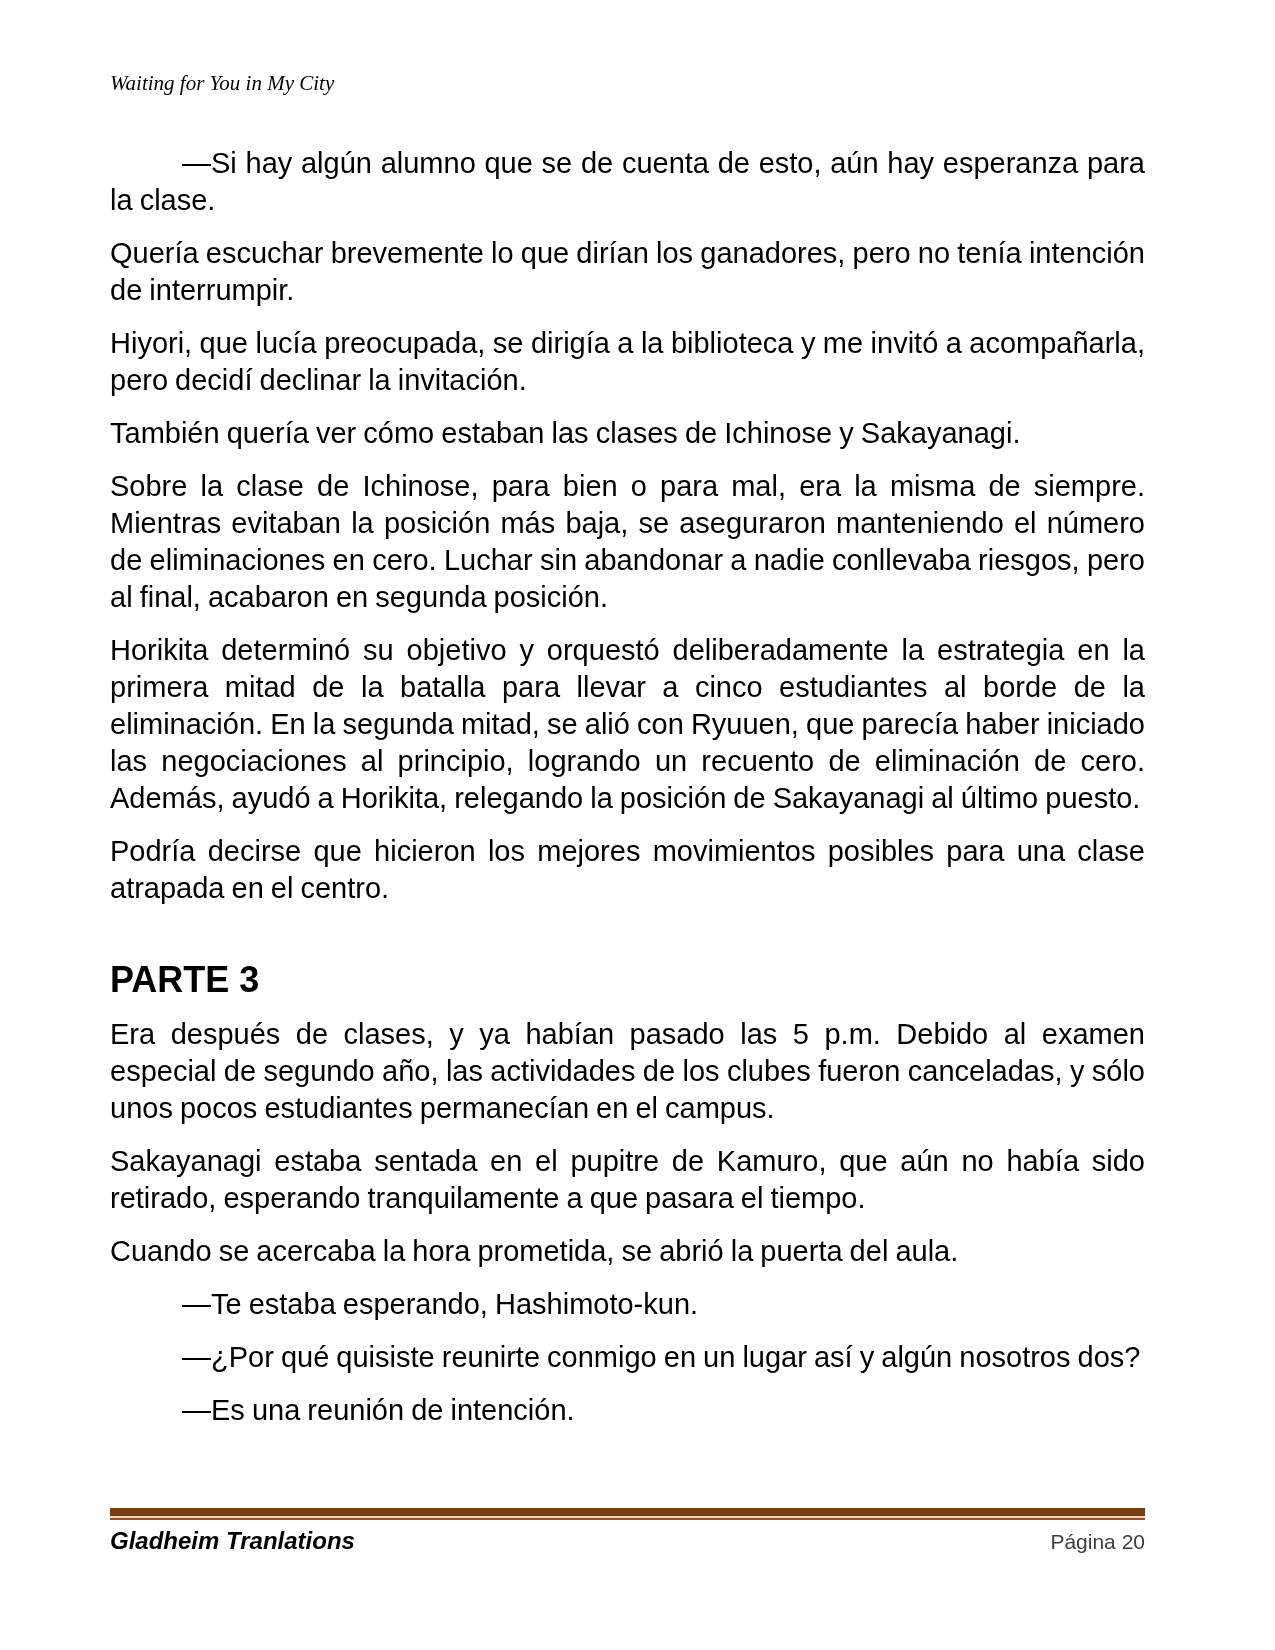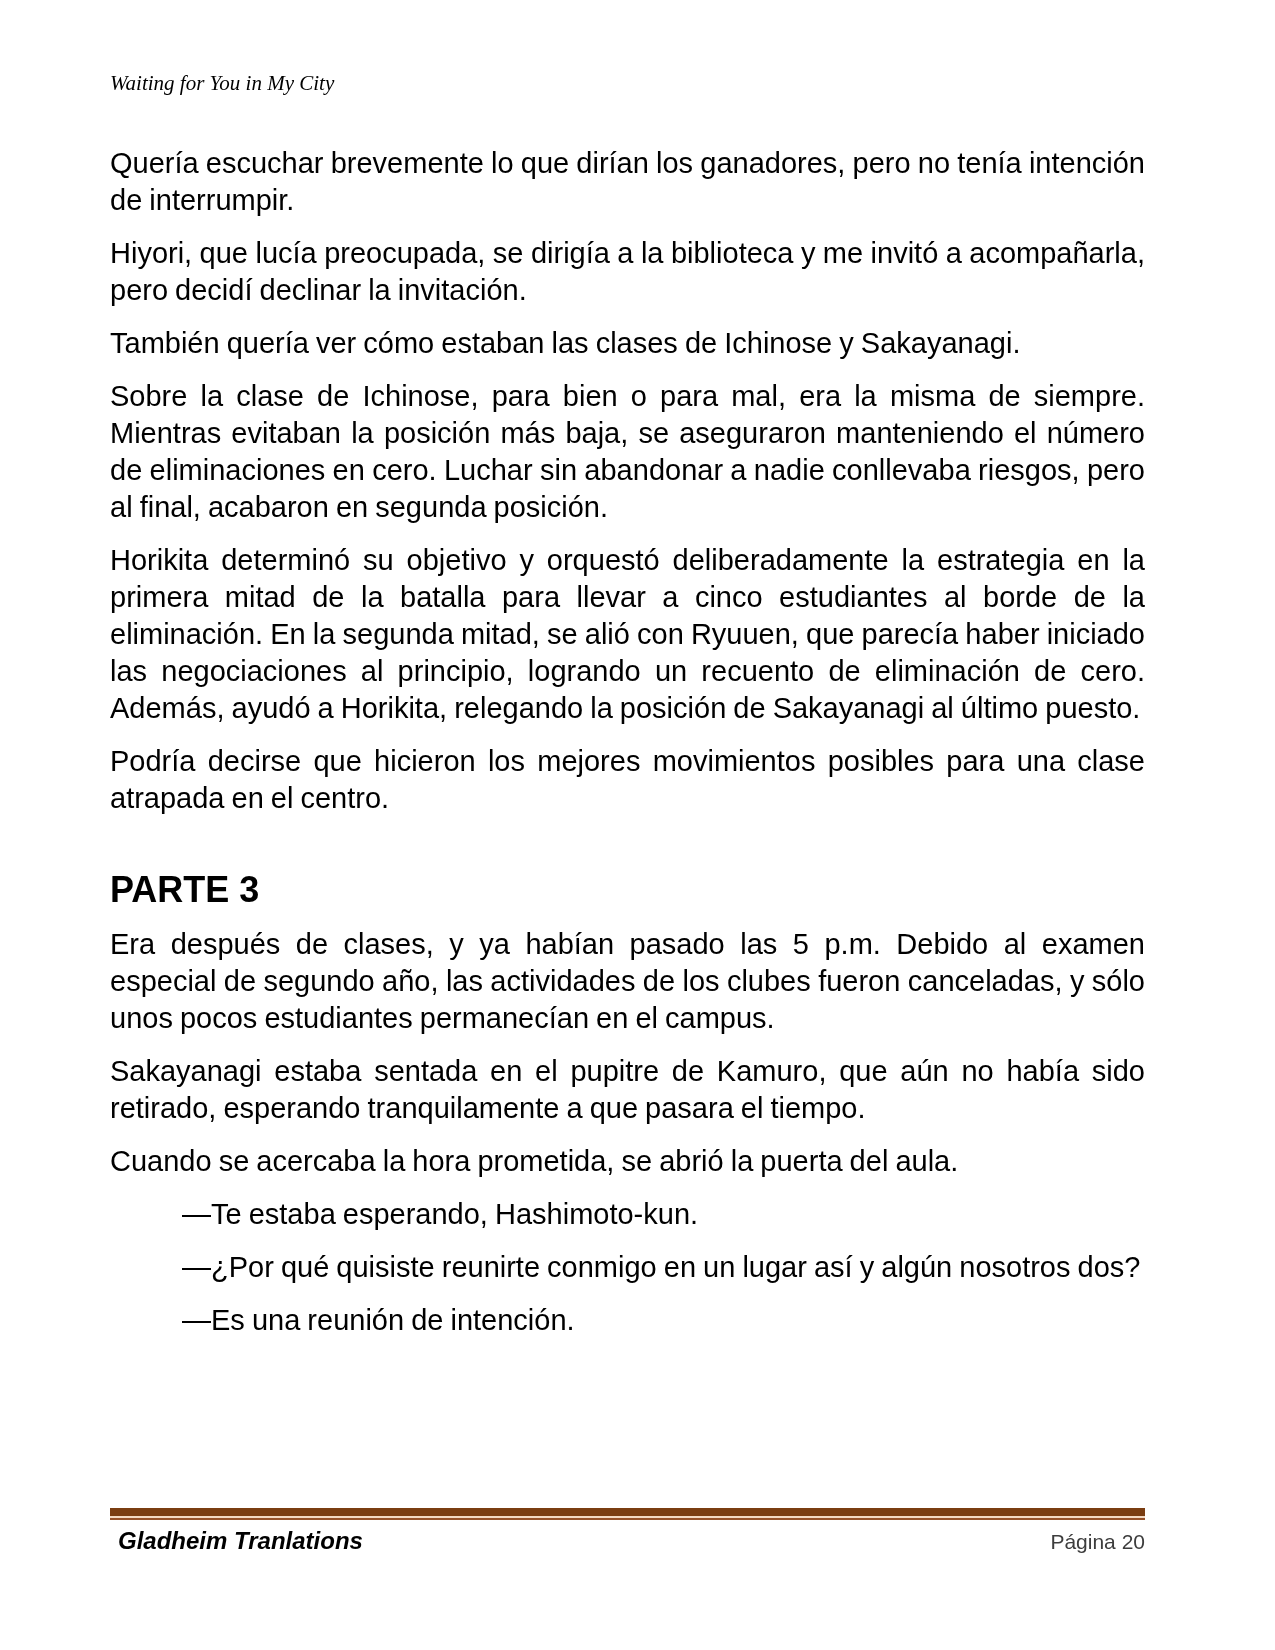--- a/index.html
+++ b/index.html
@@ -63,35 +63,35 @@
     margin-top: 7px;
     display: flex;
     justify-content: space-between;
     align-items: baseline;
   }
   .footer-brand {
     font-size: 24px;
     font-weight: bold;
     font-style: italic;
     color: #000000;
-    margin-left: 8px;
   }
   .footer-page {
     font-size: 21px;
     color: #3d3d3d;
   }
 </style>
 </head>
 <body>
 
 <div class="page">
 
   <div class="running-header">Waiting for You in My City</div>
 
   <div class="content">
+      <p class="indent">—Si hay algún alumno que se de cuenta de esto, aún hay esperanza para la clase.</p>
       <p>Quería escuchar brevemente lo que dirían los ganadores, pero no tenía intención de interrumpir.</p>
       <p>Hiyori, que lucía preocupada, se dirigía a la biblioteca y me invitó a acompañarla, pero decidí declinar la invitación.</p>
       <p>También quería ver cómo estaban las clases de Ichinose y Sakayanagi.</p>
       <p>Sobre la clase de Ichinose, para bien o para mal, era la misma de siempre. Mientras evitaban la posición más baja, se aseguraron manteniendo el número de eliminaciones en cero. Luchar sin abandonar a nadie conllevaba riesgos, pero al final, acabaron en segunda posición.</p>
       <p>Horikita determinó su objetivo y orquestó deliberadamente la estrategia en la primera mitad de la batalla para llevar a cinco estudiantes al borde de la eliminación. En la segunda mitad, se alió con Ryuuen, que parecía haber iniciado las negociaciones al principio, logrando un recuento de eliminación de cero. Además, ayudó a Horikita, relegando la posición de Sakayanagi al último puesto.</p>
       <p>Podría decirse que hicieron los mejores movimientos posibles para una clase atrapada en el centro.</p>
       <h2>PARTE 3</h2>
       <p>Era después de clases, y ya habían pasado las 5 p.m. Debido al examen especial de segundo año, las actividades de los clubes fueron canceladas, y sólo unos pocos estudiantes permanecían en el campus.</p>
       <p>Sakayanagi estaba sentada en el pupitre de Kamuro, que aún no había sido retirado, esperando tranquilamente a que pasara el tiempo.</p>
       <p>Cuando se acercaba la hora prometida, se abrió la puerta del aula.</p>

